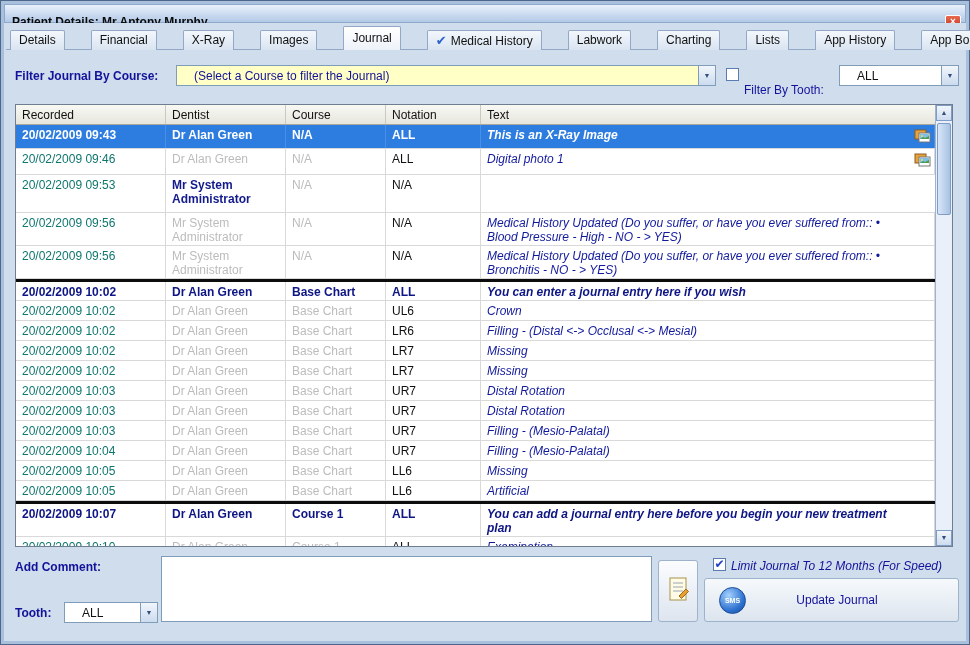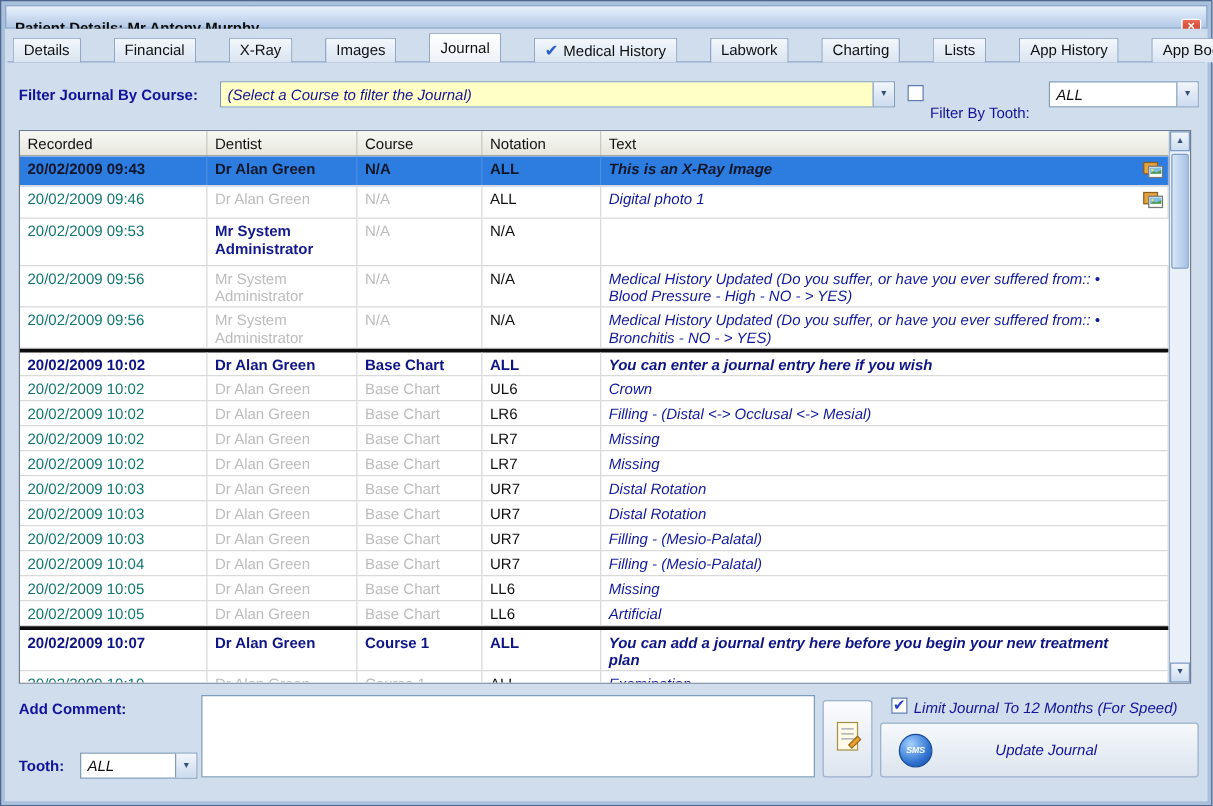--- a/index.html
+++ b/index.html
@@ -24,21 +24,21 @@
     border-radius:2px 2px 0 0; margin-right:3px; color:#101010; cursor:pointer; white-space:nowrap; }
   .tab.active { z-index:3; height:24px; line-height:23px; background:linear-gradient(#ffffff,#edf2f9);
     font-weight:normal; }
   .tabcheck { color:#2b5fd0; font-size:13px; margin-right:4px; }
 
   
   .flabel { position:absolute; color:#12129a; font-weight:bold; }
   .lbl-navy { position:absolute; color:#12129a; }
   .combo { position:absolute; height:21px; border:1px solid #7f9db9; background:#fff;
     display:flex; align-items:stretch; cursor:pointer; }
-  .combo .ctext { flex:1; padding:3px 4px 0 5px; overflow:hidden; white-space:nowrap;font-style:italic; }
+  .combo .ctext { flex:1; padding:3px 4px 0 17px; overflow:hidden; white-space:nowrap; }
   .combo.yellow .ctext { background:#ffffc6; color:#12129a; }
   .combo .cbtn { width:17px; background:linear-gradient(#f2f6fb,#ccdbef); border-left:1px solid #7f9db9;
     color:#33507c; font-size:7px; display:flex; align-items:center; justify-content:center; }
   .cb { position:absolute; width:13px; height:13px; background:#fff; border:1px solid #5a7cb0;
     text-align:center; cursor:pointer; }
   .cb .mark { color:#2340c8; font-size:12px; line-height:11px; display:block; }
 
   
   .journal-table { position:absolute; left:11px; top:81px; width:938px; height:443px;
     background:#fff; border:1px solid #6e7e90; }
@@ -48,21 +48,21 @@
   .tbody { position:absolute; left:0; right:17px; top:20px; bottom:0; overflow:hidden; background:#fff; }
   .row { display:grid; grid-template-columns:150px 120px 100px 95px 1fr; border-bottom:1px solid #d9d9d9; }
   .cell { padding:3px 4px 1px 6px; border-right:1px solid #d9d9d9; line-height:14px; overflow:hidden; position:relative; }
   .c1 { color:#0f766e; }
   .c4 { color:#101010; }
   .c5 { color:#121a9c; padding-right:22px;font-style:italic; }
   .cell.dim { color:#bcbcbc; }
   .cell.strong { color:#121a8c; font-weight:bold; }
   .row.grp .cell { color:#0e1584; font-weight:bold; }
   .row.sel { background:#2d7ce0; }
-  .row.sel .cell { color:#0f172a; font-weight:bold; border-right-color:#4a8fe6; }
+  .row.sel .cell { color:#ffffff; font-weight:bold; border-right-color:#4a8fe6; }
   .row.sep { border-top:3px solid #0c0c0c; }
   .h20{min-height:20px}.h22{min-height:22px}.h24{min-height:24px}.h26{min-height:26px}
   .h30{min-height:30px}.h32{min-height:32px}.h36{min-height:36px}.h38{min-height:38px}
   .rowicon { position:absolute; right:2px; top:2px; width:18px; height:18px; cursor:pointer; }
 
   
   .vscroll { position:absolute; right:0; top:0; bottom:0; width:17px; background:#e9f0f9; border-left:1px solid #9fb2c9; }
   .sbtn { position:absolute; left:0; width:16px; height:16px; background:linear-gradient(#f2f6fb,#cddcef);
     border:1px solid #7e9cc6; color:#33507c; font-size:7px; text-align:center; line-height:14px; cursor:pointer; }
   .sbtn.up { top:0; } .sbtn.down { bottom:0; }
@@ -70,21 +70,21 @@
     background:linear-gradient(90deg,#d8e6f8,#a8c2e4); border:1px solid #7e9cc6; border-radius:2px; cursor:grab; }
 
   
   .comment-box { position:absolute; left:157px; top:533px; width:491px; height:66px;
     border:1px solid #7f9db9; background:#fff; resize:none; font-family:inherit; font-size:12px; padding:3px; }
   .iconbtn { position:absolute; left:654px; top:537px; width:40px; height:62px;
     background:linear-gradient(#fbfcfe,#dde5ef); border:1px solid #9fb2cc; border-radius:3px;
     display:flex; align-items:center; justify-content:center; cursor:pointer; }
   .updbtn { position:absolute; left:700px; top:555px; width:255px; height:44px;
     background:linear-gradient(#f6f9fc,#dce4ee); border:1px solid #9fb2cc; border-radius:3px;
-    display:flex; align-items:center; cursor:pointer;font-style:italic; }
+    display:flex; align-items:center; cursor:pointer; }
   .updicon { width:27px; height:27px; margin-left:14px; border-radius:50%;
     background:radial-gradient(circle at 35% 30%,#a5d2ff,#2f72d0 62%,#174a98); border:1px solid #174a98;
     color:#fff; font-size:7px; font-weight:bold; display:flex; align-items:center; justify-content:center; }
   .updlabel { flex:1; text-align:center; color:#12129a; margin-right:30px; }
 </style>
 </head>
 <body>
 
 <div class="frame">
   <div class="titlebar">

